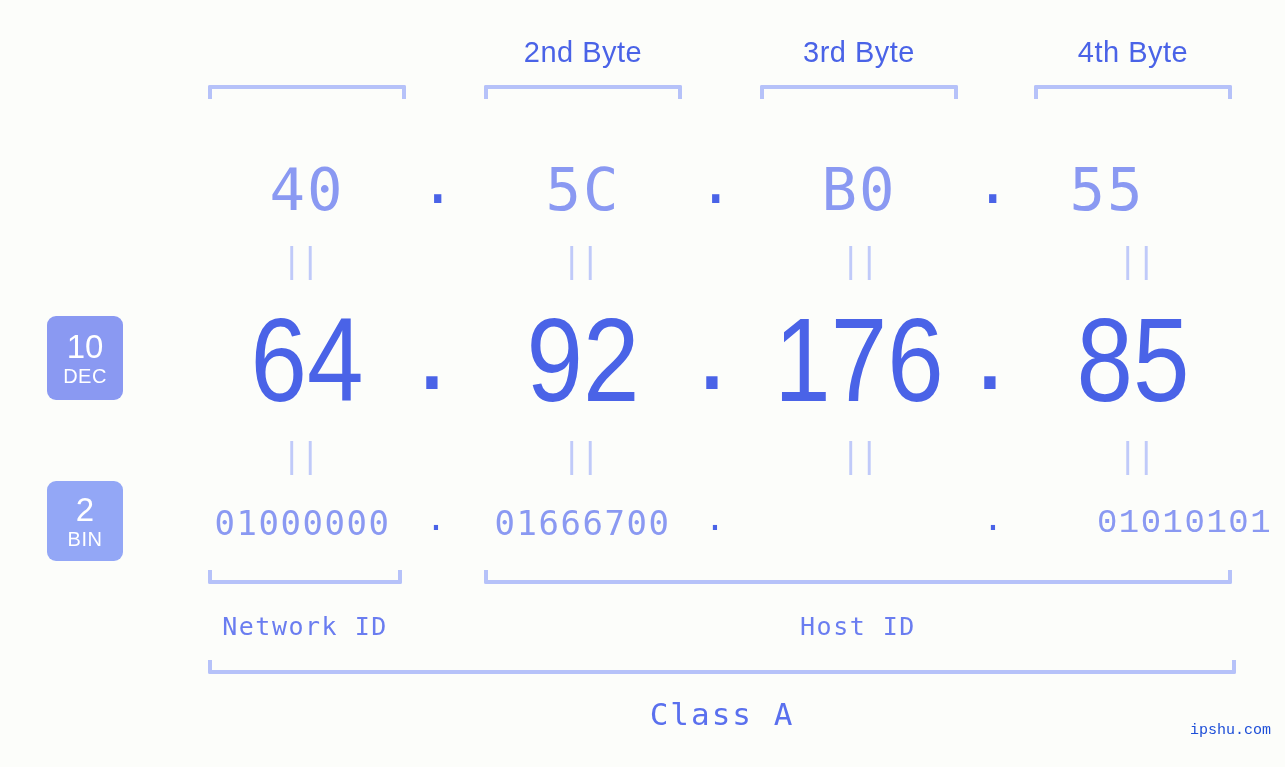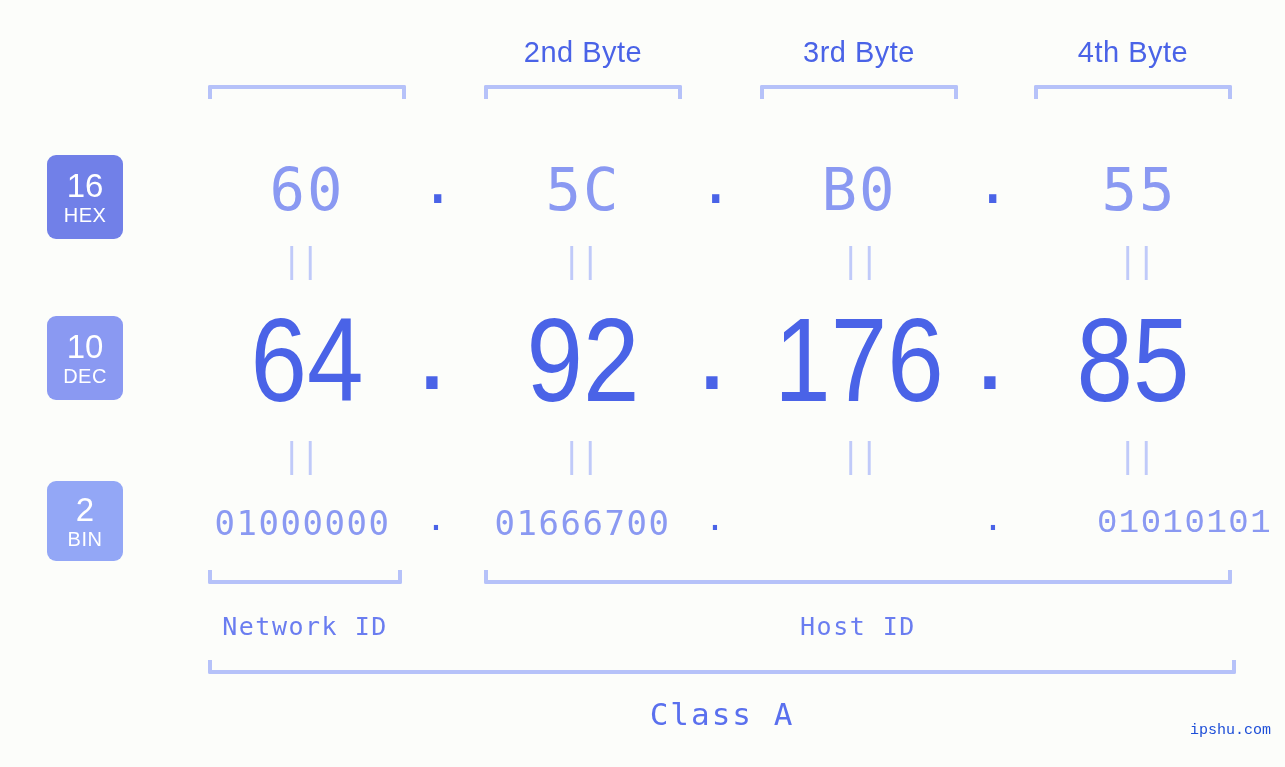--- a/index.html
+++ b/index.html
@@ -217,32 +217,28 @@
 
   <div class="byte-label" style="left:484px;width:198px;">2nd Byte</div>
   <div class="byte-label" style="left:760px;width:198px;">3rd Byte</div>
   <div class="byte-label" style="left:1034px;width:198px;">4th Byte</div>
 
   <div class="bracket-down" style="left:208px;top:85px;width:198px;"></div>
   <div class="bracket-down" style="left:484px;top:85px;width:198px;"></div>
   <div class="bracket-down" style="left:760px;top:85px;width:198px;"></div>
   <div class="bracket-down" style="left:1034px;top:85px;width:198px;"></div>
 
-  <div class="badge" id="badge-hex">
-    <span class="num">16</span>
-    <span class="abbr">HEX</span>
-  </div>
-
-  <div class="hex-cell" style="left:208px;width:198px;">60</div>
+
+  <div class="hex-cell" style="left:208px;width:198px;">40</div>
   <div class="hex-dot" style="left:420px;">.</div>
   <div class="hex-cell" style="left:484px;width:198px;">5C</div>
   <div class="hex-dot" style="left:698px;">.</div>
   <div class="hex-cell" style="left:760px;width:198px;">B0</div>
   <div class="hex-dot" style="left:975px;">.</div>
-  <div class="hex-cell" style="left:1040px;width:198px;">55</div>
+  <div class="hex-cell" style="left:1008px;width:198px;">55</div>
 
   <div class="eq" style="left:280px;top:243px;">||</div>
   <div class="eq" style="left:560px;top:243px;">||</div>
   <div class="eq" style="left:839px;top:243px;">||</div>
   <div class="eq" style="left:1116px;top:243px;">||</div>
 
   <div class="badge" id="badge-dec">
     <span class="num">10</span>
     <span class="abbr">DEC</span>
   </div>

